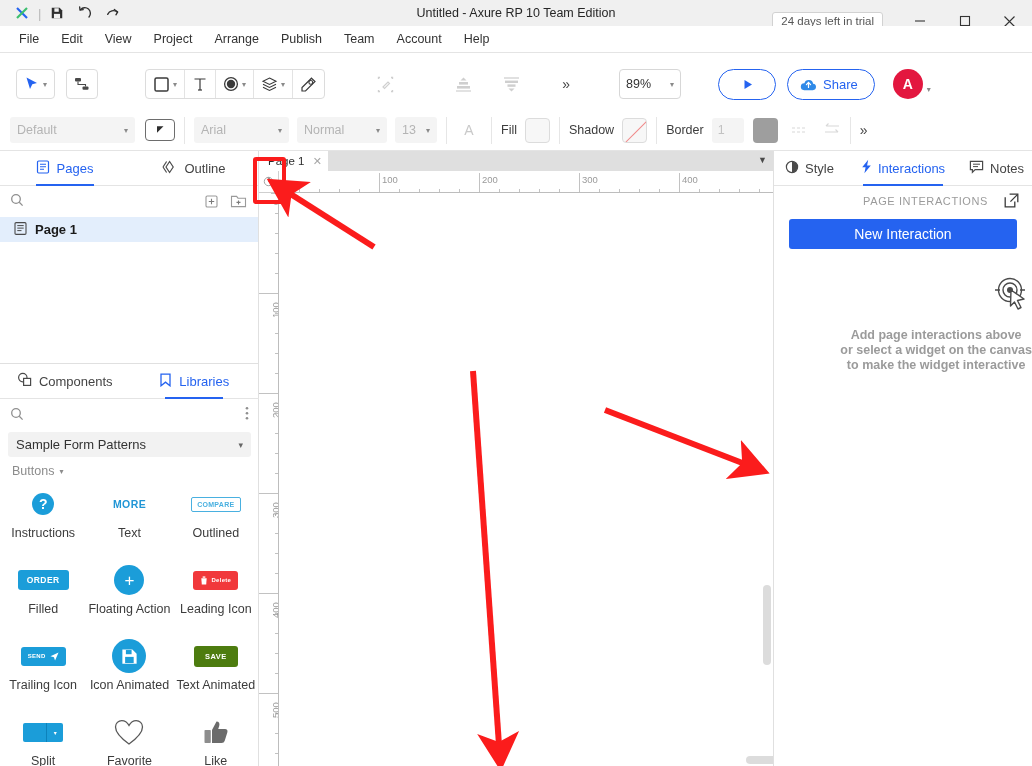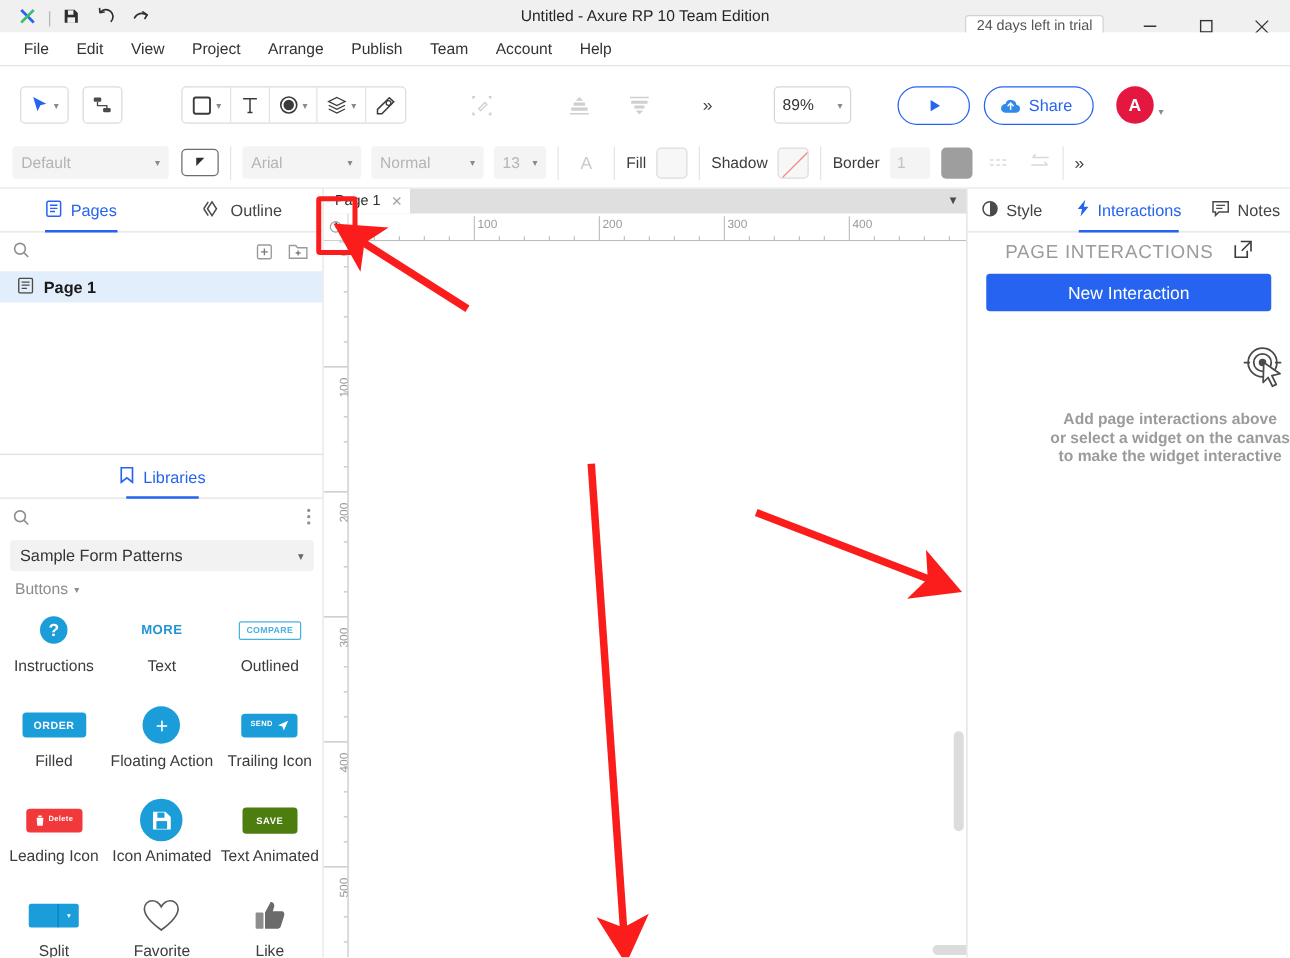--- a/index.html
+++ b/index.html
@@ -336,23 +336,23 @@
     flex: 1; display: flex; align-items: center; justify-content: center;
     gap: 6px; font-size: 13px; color: #444; position: relative;
   }
   .rp-tab.active { color: #2563f0; }
   .rp-tab.active::after {
     content: ""; position: absolute; bottom: -1px; left: 50%;
     transform: translateX(-50%);
     width: 80px; height: 2.5px; background: #2563f0;
   }
   .rp-header {
-    height: 30px; display: flex; align-items: center; justify-content: center;
+    height: 30px; display: flex; align-items: center; justify-content: flex-end;
     padding: 0 13px;
-    font-size: 15px; color: #9b9b9b; letter-spacing: .6px; gap: 16px;
+    font-size: 11px; color: #9b9b9b; letter-spacing: .6px; gap: 16px;
   }
   .new-interaction {
     margin: 3px 15px 0 15px; height: 30px;
     background: #2563f0; color: #fff; border-radius: 3px;
     display: flex; align-items: center; justify-content: center;
     font-size: 14px;
   }
   .empty-state {
     margin-top: 27px; display: flex; flex-direction: column;
     align-items: flex-end; gap: 13px; font-weight: bold;
@@ -638,20 +638,29 @@
           <rect x="1" y="0.6" width="11" height="11.8" rx="1.1" stroke="#4a4a4a" stroke-width="1.1" fill="none"></rect>
           <path d="M3.3 3.6h6.4 M3.3 6.1h6.4 M3.3 8.6h4.2" stroke="#4a4a4a" stroke-width="1"></path>
         </svg>
       </span>
       <span>Page 1</span>
     </div>
 
     <div class="lp-divider" style="position:absolute;top:212px;left:0;width:259px;"></div>
     <div class="lib-section">
       <div class="tabs-row">
+        <div class="tab">
+          <span>
+            <svg width="15" height="15" viewBox="0 0 15 15">
+              <circle cx="5.8" cy="5.6" r="4.2" stroke="#4a4a4a" stroke-width="1.2" fill="none"></circle>
+              <rect x="6.6" y="6.4" width="7" height="7" stroke="#4a4a4a" stroke-width="1.2" fill="#fff"></rect>
+            </svg>
+          </span>
+          <span>Components</span>
+        </div>
         <div class="tab active">
           <span>
             <svg width="13" height="14" viewBox="0 0 13 14">
               <path d="M2 1.2 H11 V12.8 L6.5 9.2 L2 12.8 Z" stroke="#2563f0" stroke-width="1.3" fill="none"></path>
             </svg>
           </span>
           <span>Libraries</span>
         </div>
       </div>
       <div class="lib-search-row">
@@ -707,41 +716,41 @@
           <div class="lib-caption">Filled</div>
         </div>
         <div class="lib-cell">
           <div class="lib-thumb">
             <div class="w-fab">+</div>
           </div>
           <div class="lib-caption">Floating Action</div>
         </div>
         <div class="lib-cell">
           <div class="lib-thumb">
-            <span class="w-trailing">
-              <span>SEND</span>
-              <svg width="9" height="9" viewBox="0 0 10 10">
-                  <path d="M0.5 4.6 L9.5 0.6 L5.6 9.4 L4.4 5.8 Z" fill="#fff"></path>
-                </svg>
-            </span>
-          </div>
-          <div class="lib-caption">Trailing Icon</div>
-        </div>
-
-        <div class="lib-cell">
-          <div class="lib-thumb">
             <span class="w-leading">
               <svg width="8" height="9" viewBox="0 0 9 10">
                 <path d="M1.5 2.5 H7.5 L7 9.5 H2 Z" fill="#fff"></path>
                 <rect x="3" y="0.4" width="3" height="1.5" fill="#fff"></rect>
               </svg>
               <span>Delete</span>
             </span>
           </div>
           <div class="lib-caption">Leading Icon</div>
+        </div>
+
+        <div class="lib-cell">
+          <div class="lib-thumb">
+            <span class="w-trailing">
+              <span>SEND</span>
+              <svg width="9" height="9" viewBox="0 0 10 10">
+                  <path d="M0.5 4.6 L9.5 0.6 L5.6 9.4 L4.4 5.8 Z" fill="#fff"></path>
+                </svg>
+            </span>
+          </div>
+          <div class="lib-caption">Trailing Icon</div>
         </div>
         <div class="lib-cell">
           <div class="lib-thumb">
             <div class="w-iconanim">
               <svg width="19" height="19" viewBox="0 0 20 20">
                 <path d="M2.5 2.5 H13 L17.5 7 V17.5 H2.5 Z" fill="#fff"></path>
                 <rect x="6.2" y="3.2" width="6" height="4.4" fill="#1b9dd9"></rect>
                 <rect x="5.4" y="10.4" width="9" height="6.5" fill="#1b9dd9"></rect>
               </svg>
             </div>

